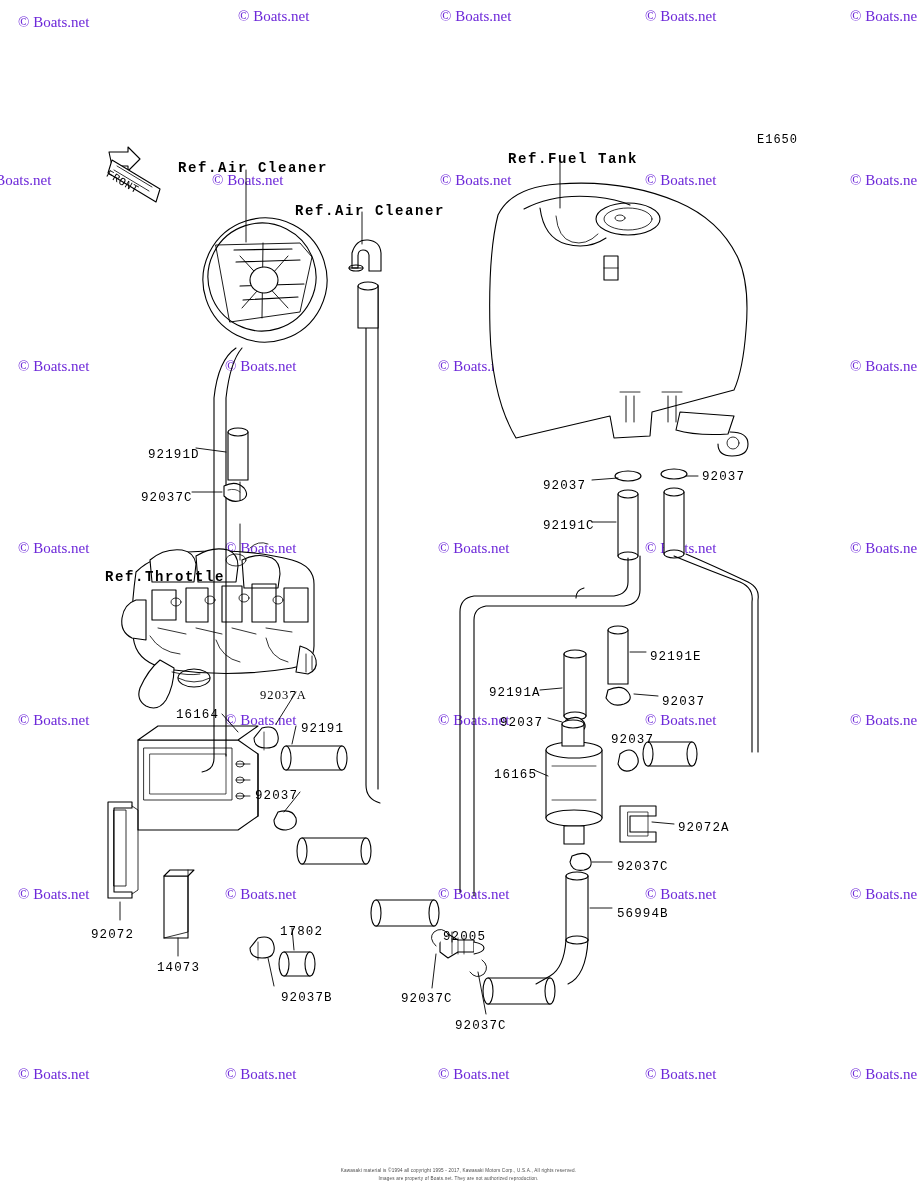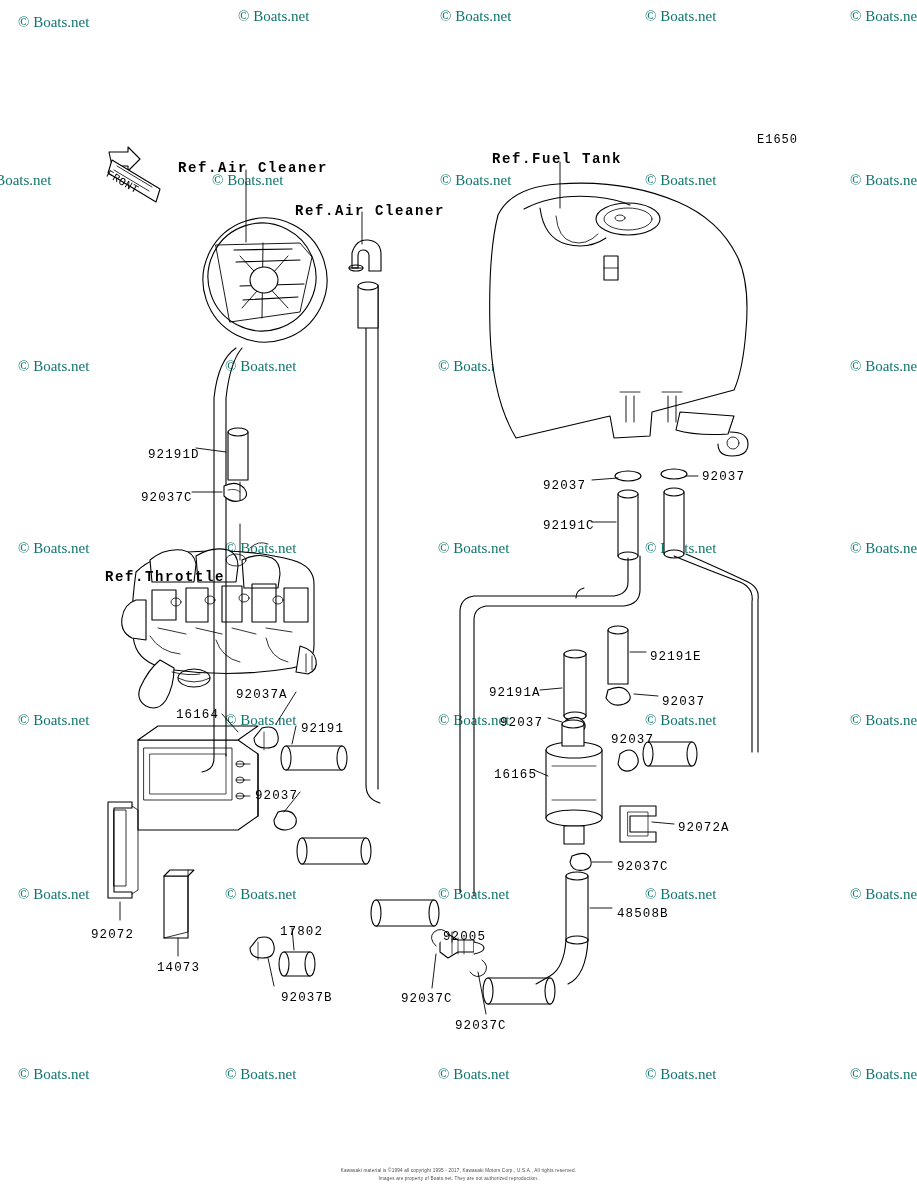--- a/index.html
+++ b/index.html
@@ -11,21 +11,21 @@
     position:relative;
     overflow:hidden;
   }
   #sheet { position:absolute; inset:0; }
 
   
   .wm {
     position:absolute;
     font-family:"Liberation Serif", serif;
     font-size:15px;
-    color:#0f766e;
+    color:#6d28d9;
     white-space:nowrap;
     pointer-events:none;
     user-select:none;
   }
 
   
   .lbl {
     position:absolute;
     font-family:"Liberation Mono", monospace;
     font-size:13px;
@@ -325,41 +325,41 @@
         <path d="M486 1014 L478 972"></path>
         <path d="M240 524 L240 560" stroke-dasharray="0"></path>
         <path d="M240 500 L240 482"></path>
       </g>
     </g>
   </svg>
 
   <div id="label-layer">
       <div class="lbl big" style="left: 178px; top: 160px;">Ref.Air Cleaner</div>
       <div class="lbl big" style="left: 295px; top: 203px;">Ref.Air Cleaner</div>
-      <div class="lbl big" style="left: 492px; top: 151px;">Ref.Fuel Tank</div>
+      <div class="lbl big" style="left: 508px; top: 151px;">Ref.Fuel Tank</div>
       <div class="lbl big" style="left: 105px; top: 526px; margin-top: 43px;">Ref.Throttle</div>
       <div class="lbl corner" style="left: 757px; top: 133px;">E1650</div>
       <div class="lbl code" style="left: 148px; top: 448px;">92191D</div>
       <div class="lbl code" style="left: 141px; top: 491px;">92037C</div>
       <div class="lbl code" style="left: 543px; top: 479px;">92037</div>
       <div class="lbl code" style="left: 702px; top: 470px;">92037</div>
       <div class="lbl code" style="left: 543px; top: 519px;">92191C</div>
       <div class="lbl code" style="left: 650px; top: 650px;">92191E</div>
       <div class="lbl code" style="left: 489px; top: 686px; text-align: right;">92191A</div>
       <div class="lbl code" style="left: 662px; top: 695px;">92037</div>
       <div class="lbl code" style="left: 500px; top: 716px;">92037</div>
       <div class="lbl code" style="left: 611px; top: 733px;">92037</div>
-      <div class="lbl code" style="left: 236px; top: 688px;">92037A</div>
+      <div class="lbl code" style="left: 260px; top: 688px; font-family: Liberation Serif, serif;">92037A</div>
       <div class="lbl code" style="left: 176px; top: 708px;">16164</div>
       <div class="lbl code" style="left: 301px; top: 722px;">92191</div>
       <div class="lbl code" style="left: 494px; top: 768px;">16165</div>
       <div class="lbl code" style="left: 255px; top: 789px;">92037</div>
       <div class="lbl code" style="left: 678px; top: 821px;">92072A</div>
       <div class="lbl code" style="left: 617px; top: 860px;">92037C</div>
-      <div class="lbl code" style="left: 617px; top: 907px;">48508B</div>
+      <div class="lbl code" style="left: 617px; top: 907px;">56994B</div>
       <div class="lbl code" style="left: 91px; top: 928px; text-align: right;">92072</div>
       <div class="lbl code" style="left: 280px; top: 925px;">17802</div>
       <div class="lbl code" style="left: 443px; top: 930px;">92005</div>
       <div class="lbl code" style="left: 157px; top: 961px;">14073</div>
       <div class="lbl code" style="left: 241px; top: 991px; margin-left: 40px;">92037B</div>
       <div class="lbl code" style="left: 401px; top: 992px;">92037C</div>
       <div class="lbl code" style="left: 455px; top: 1019px;">92037C</div>
     </div>
 
   <div class="lbl" id="front-arrow-label" style="left:110px; top:168px; font-size:11px; letter-spacing:0.5px; transform:rotate(30deg); transform-origin:left top;">FRONT</div>

